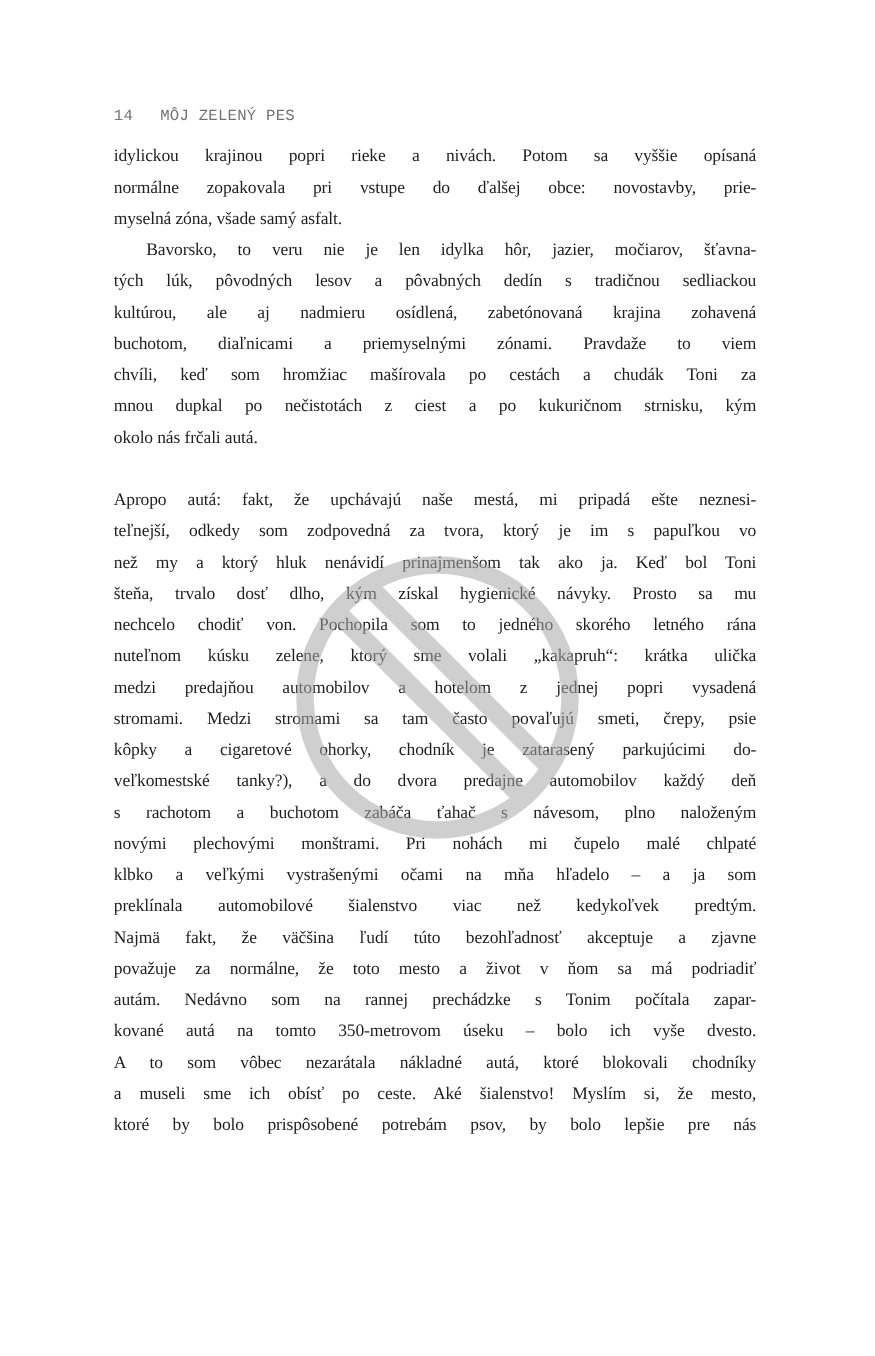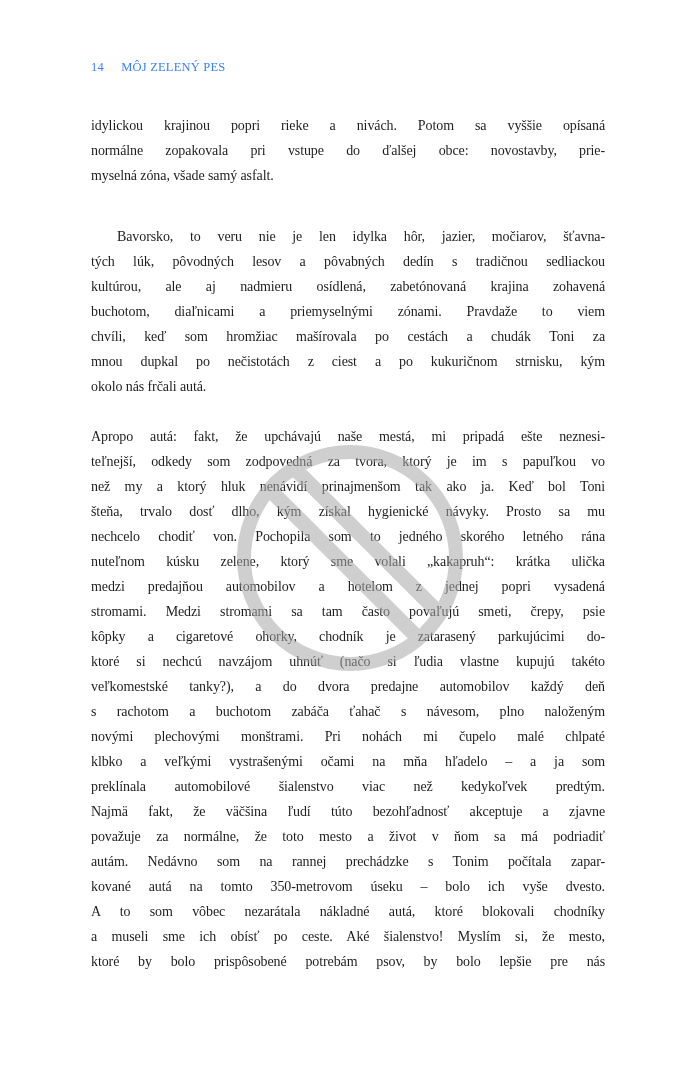--- a/index.html
+++ b/index.html
@@ -3,33 +3,33 @@
   <meta charset="utf-8">
   <style>
     html, body { margin: 0; padding: 0; }
     body {
       width: 700px; height: 1085px; background: #ffffff;
       position: relative; overflow: hidden;
       font-family: "Liberation Serif", "DejaVu Serif", serif;
       color: #1e1e1e;
     }
     .running-head {
-      position: absolute; left: 91px; top: 60px;
-      font-family: Liberation Serif, serif;
-      font-size: 12.5px; letter-spacing: 0.2px; color: #3b82f6;
+      position: absolute; left: 91px; top: 86px;
+      font-family: Liberation Mono, monospace;
+      font-size: 12.5px; letter-spacing: 0.2px; color: #737373;
     }
     .running-head .pg { margin-right: 14px; }
     .text-block {
       position: absolute; left: 91px; top: 113px; width: 514px;
       font-size: 14px; line-height: 25px;
       letter-spacing: -0.1px;
     }
     .line { display: block; white-space: nowrap; text-align: justify; text-align-last: justify; height: 25px; }
     .line.last { text-align-last: left; }
-    .line.indent { padding-left: 26px; margin-top: 36px; }
+    .line.indent { padding-left: 26px; }
     .gap { height: 25px; }
     .watermark {
       position: absolute; left: 229px; top: 437px; width: 242px; height: 242px;
       pointer-events: none;
     }
   </style>
 </head>
 <body>
 
 <div class="running-head">
@@ -59,21 +59,20 @@
   <div>
     <span class="line">Apropo autá: fakt, že upchávajú naše mestá, mi pripadá ešte neznesi-</span>
     <span class="line">teľnejší, odkedy som zodpovedná za tvora, ktorý je im s papuľkou vo</span>
     <span class="line">než my a ktorý hluk nenávidí prinajmenšom tak ako ja. Keď bol Toni</span>
     <span class="line">šteňa, trvalo dosť dlho, kým získal hygienické návyky. Prosto sa mu</span>
     <span class="line">nechcelo chodiť von. Pochopila som to jedného skorého letného rána</span>
     <span class="line">nuteľnom kúsku zelene, ktorý sme volali „kakapruh“: krátka ulička</span>
     <span class="line">medzi predajňou automobilov a hotelom z jednej popri vysadená</span>
     <span class="line">stromami. Medzi stromami sa tam často povaľujú smeti, črepy, psie</span>
     <span class="line">kôpky a cigaretové ohorky, chodník je zatarasený parkujúcimi do-</span>
-    <span class="line">ktoré si nechcú navzájom uhnúť (načo si ľudia vlastne kupujú takéto</span>
     <span class="line">veľkomestské tanky?), a do dvora predajne automobilov každý deň</span>
     <span class="line">s rachotom a buchotom zabáča ťahač s návesom, plno naloženým</span>
     <span class="line">novými plechovými monštrami. Pri nohách mi čupelo malé chlpaté</span>
     <span class="line">klbko a veľkými vystrašenými očami na mňa hľadelo – a ja som</span>
     <span class="line">preklínala automobilové šialenstvo viac než kedykoľvek predtým.</span>
     <span class="line">Najmä fakt, že väčšina ľudí túto bezohľadnosť akceptuje a zjavne</span>
     <span class="line">považuje za normálne, že toto mesto a život v ňom sa má podriadiť</span>
     <span class="line">autám. Nedávno som na rannej prechádzke s Tonim počítala zapar-</span>
     <span class="line">kované autá na tomto 350-metrovom úseku – bolo ich vyše dvesto.</span>
     <span class="line">A to som vôbec nezarátala nákladné autá, ktoré blokovali chodníky</span>

